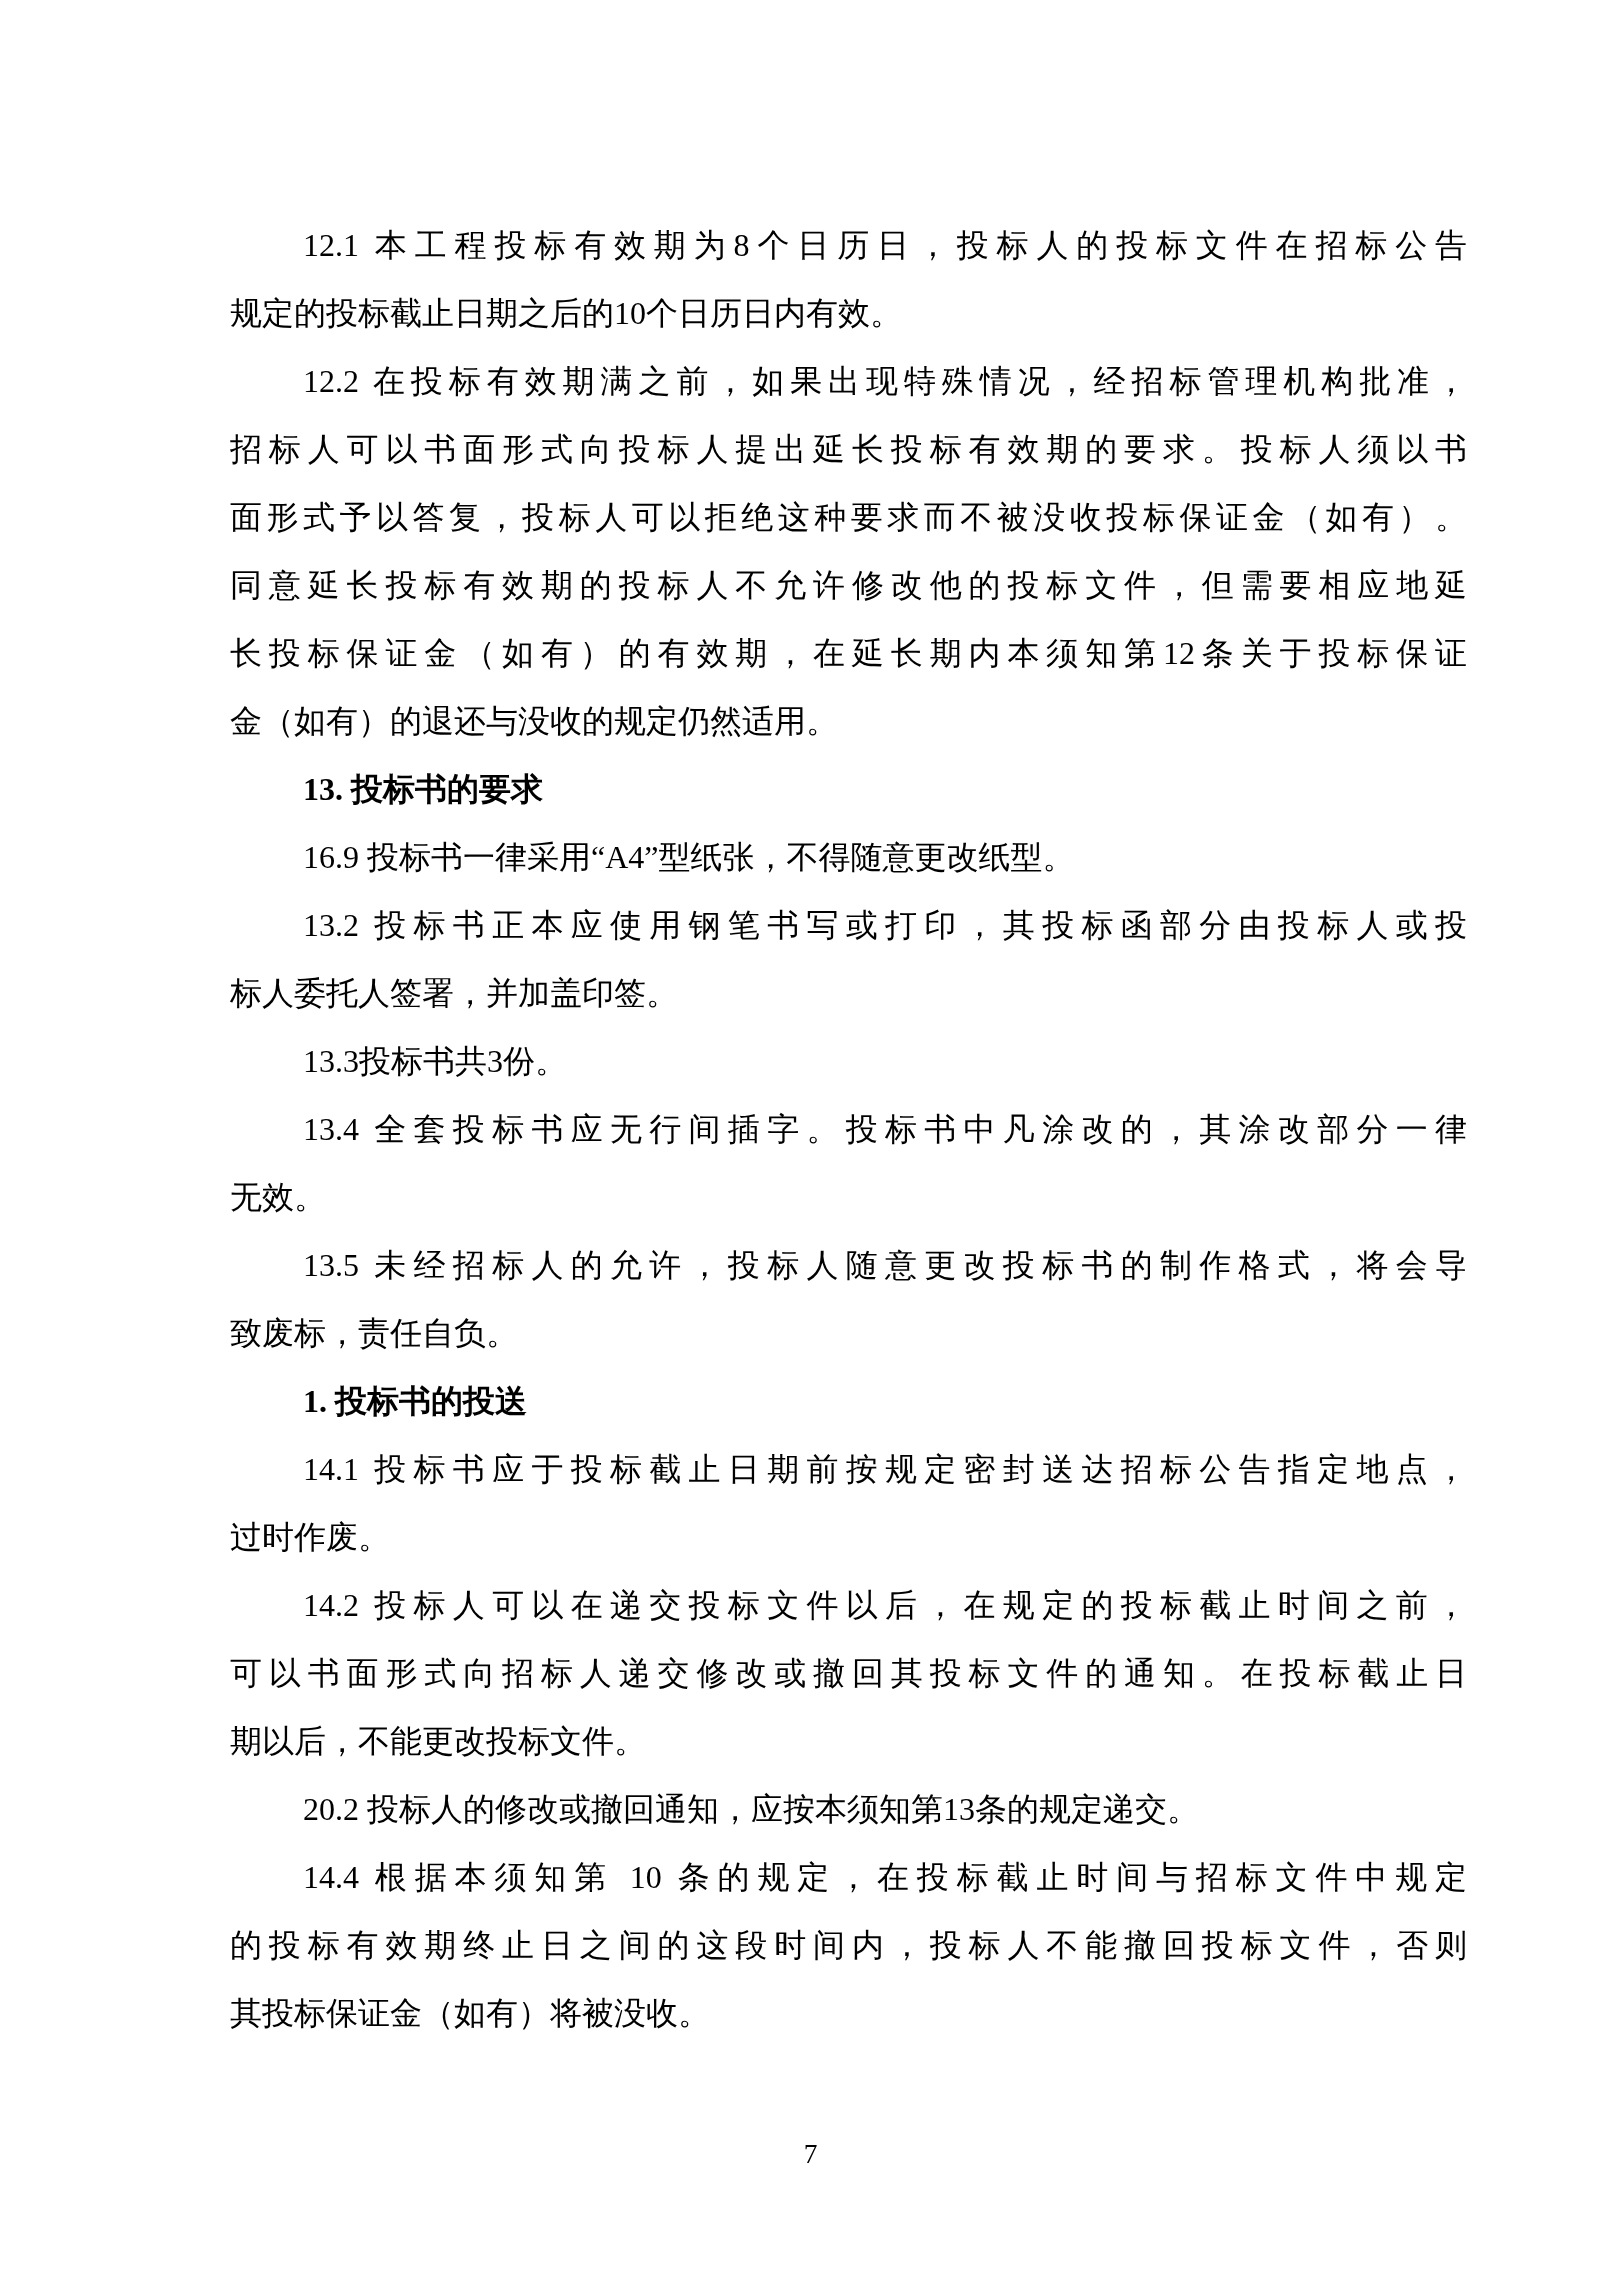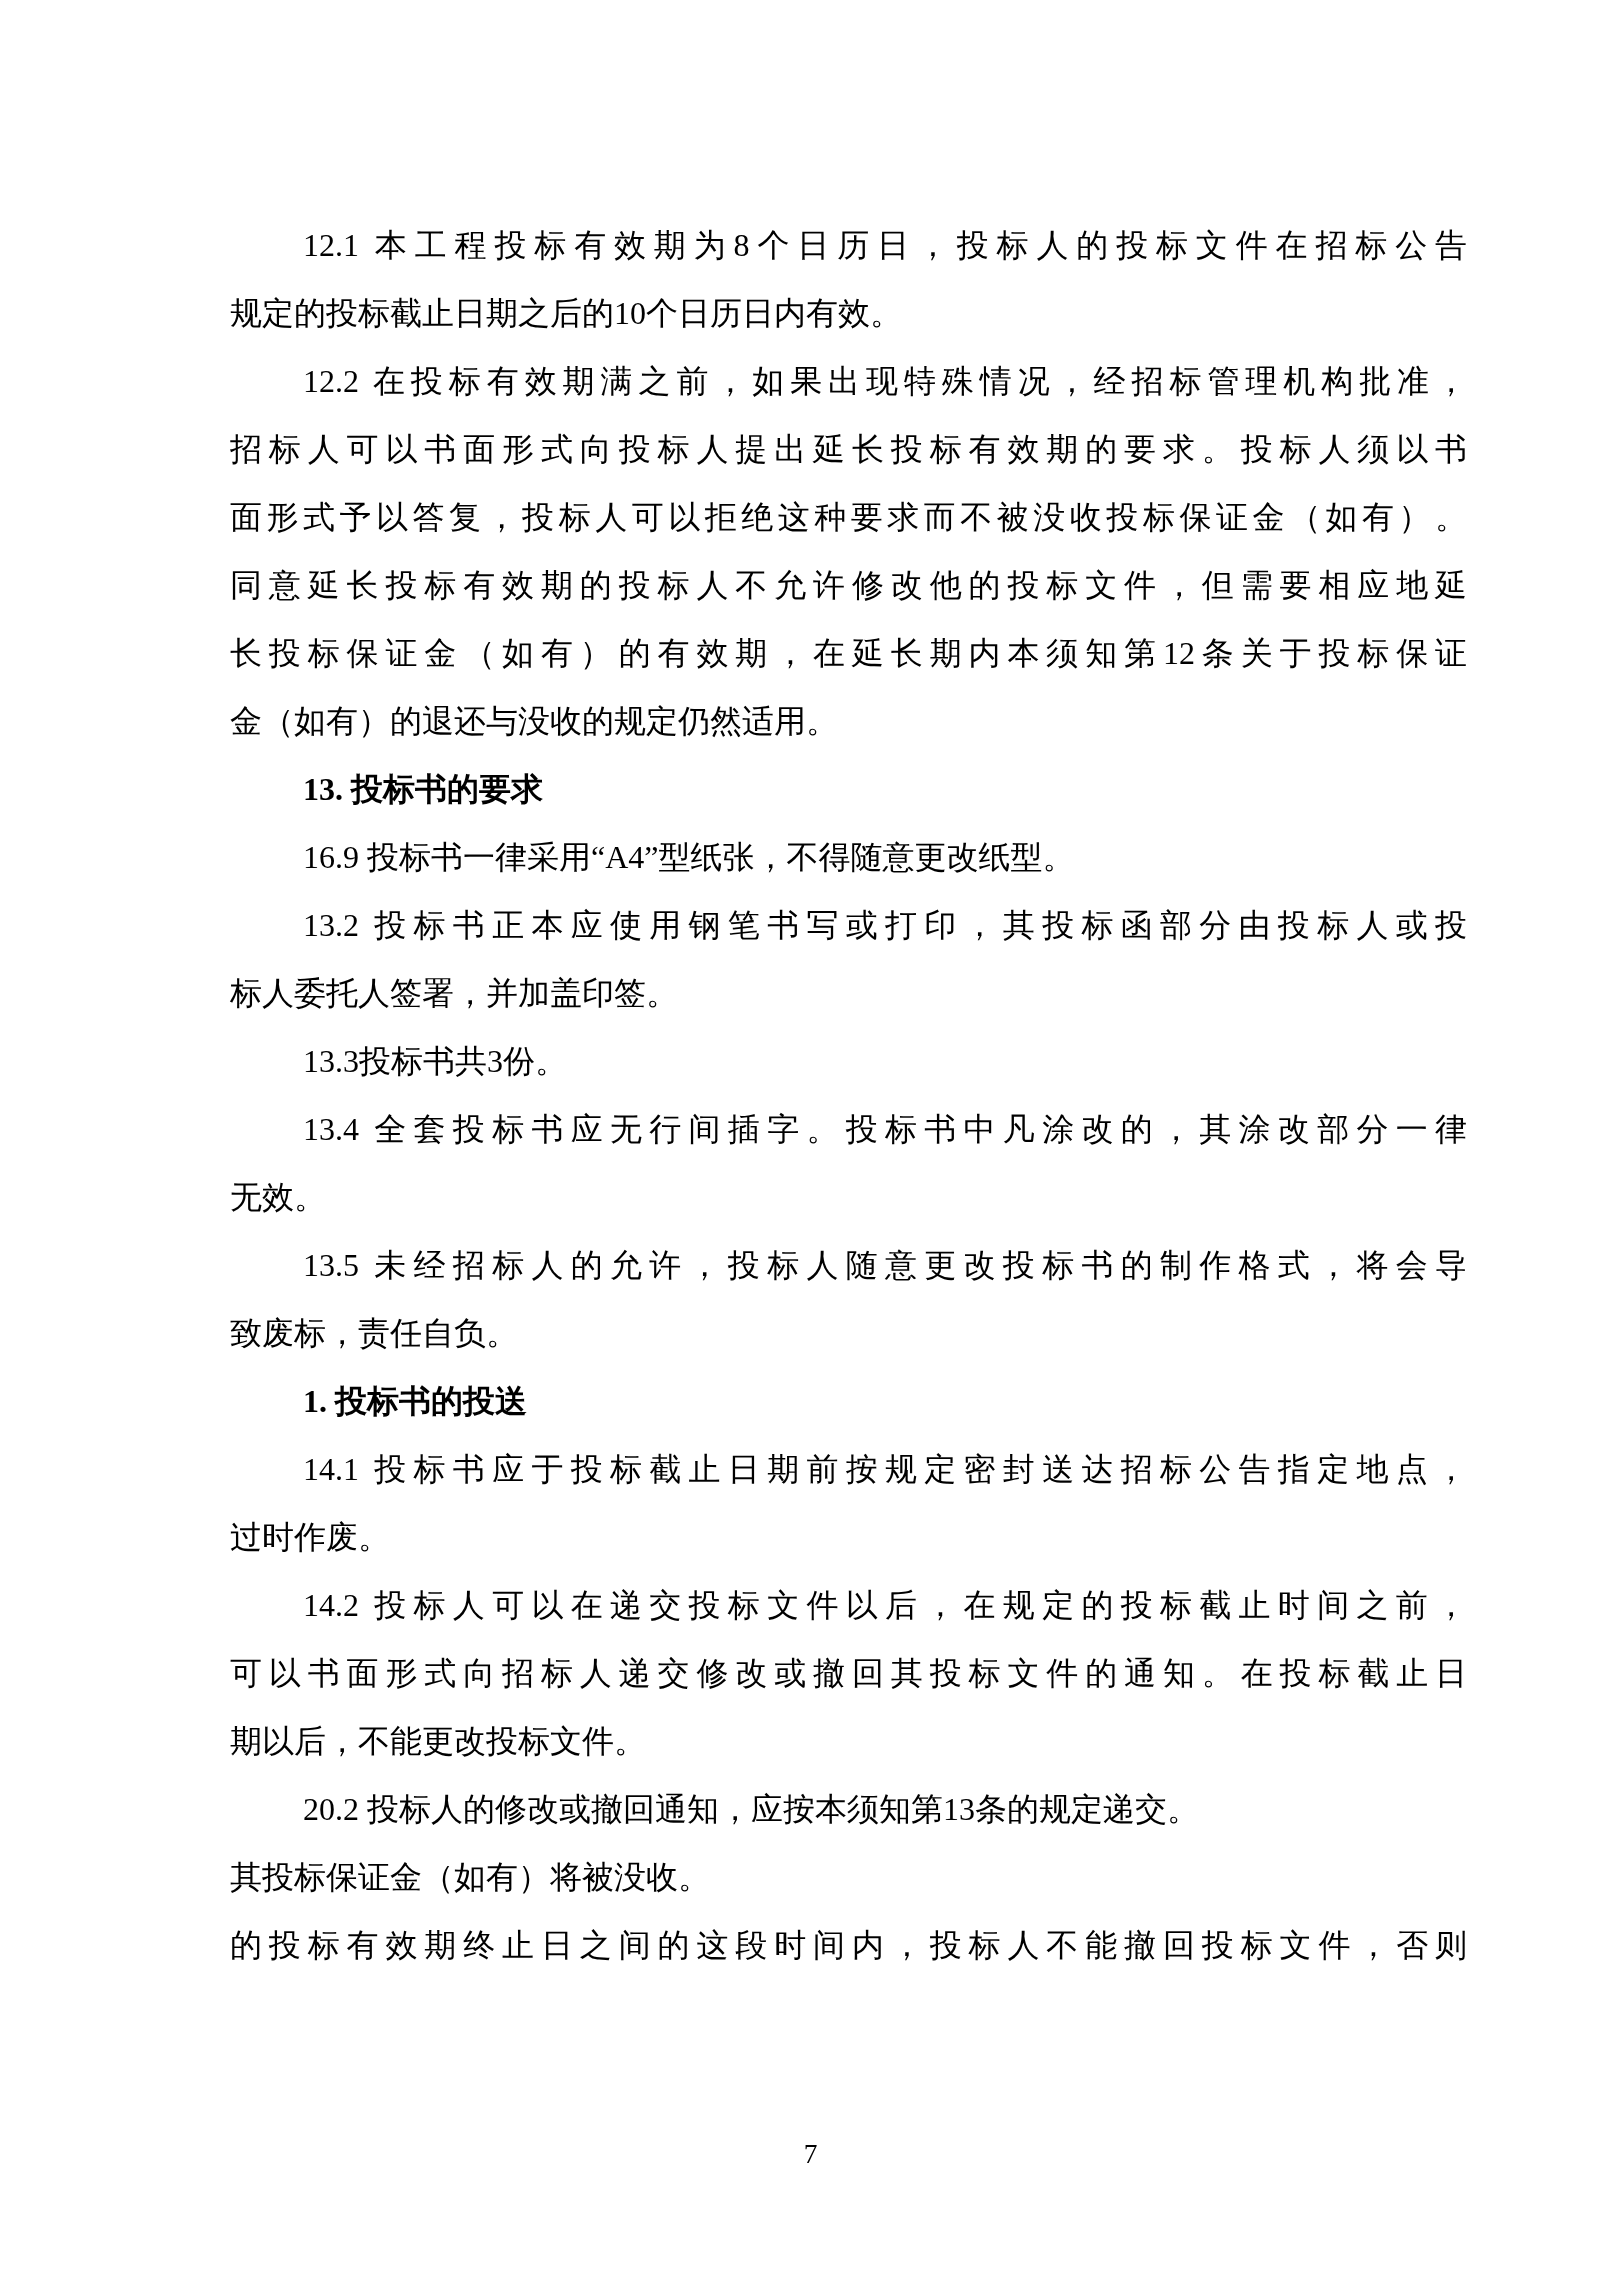--- a/index.html
+++ b/index.html
@@ -64,20 +64,21 @@
       <div class="line">无效。</div>
       <div class="line indent fill">13.5 未经招标人的允许，投标人随意更改投标书的制作格式，将会导</div>
       <div class="line">致废标，责任自负。</div>
       <div class="line indent bold">1. 投标书的投送</div>
       <div class="line indent fill">14.1 投标书应于投标截止日期前按规定密封送达招标公告指定地点，</div>
       <div class="line">过时作废。</div>
       <div class="line indent fill">14.2 投标人可以在递交投标文件以后，在规定的投标截止时间之前，</div>
       <div class="line fill">可以书面形式向招标人递交修改或撤回其投标文件的通知。在投标截止日</div>
       <div class="line">期以后，不能更改投标文件。</div>
       <div class="line indent">20.2 投标人的修改或撤回通知，应按本须知第13条的规定递交。</div>
+      <div class="line indent fill">14.4 根据本须知第 10 条的规定，在投标截止时间与招标文件中规定</div>
+      <div class="line fill">的投标有效期终止日之间的这段时间内，投标人不能撤回投标文件，否则</div>
       <div class="line">其投标保证金（如有）将被没收。</div>
-      <div class="line fill">的投标有效期终止日之间的这段时间内，投标人不能撤回投标文件，否则</div>
     </div>
   <div class="page-footer">
     <span>7</span>
   </div>
 </div>
 
 
 </body></html>

